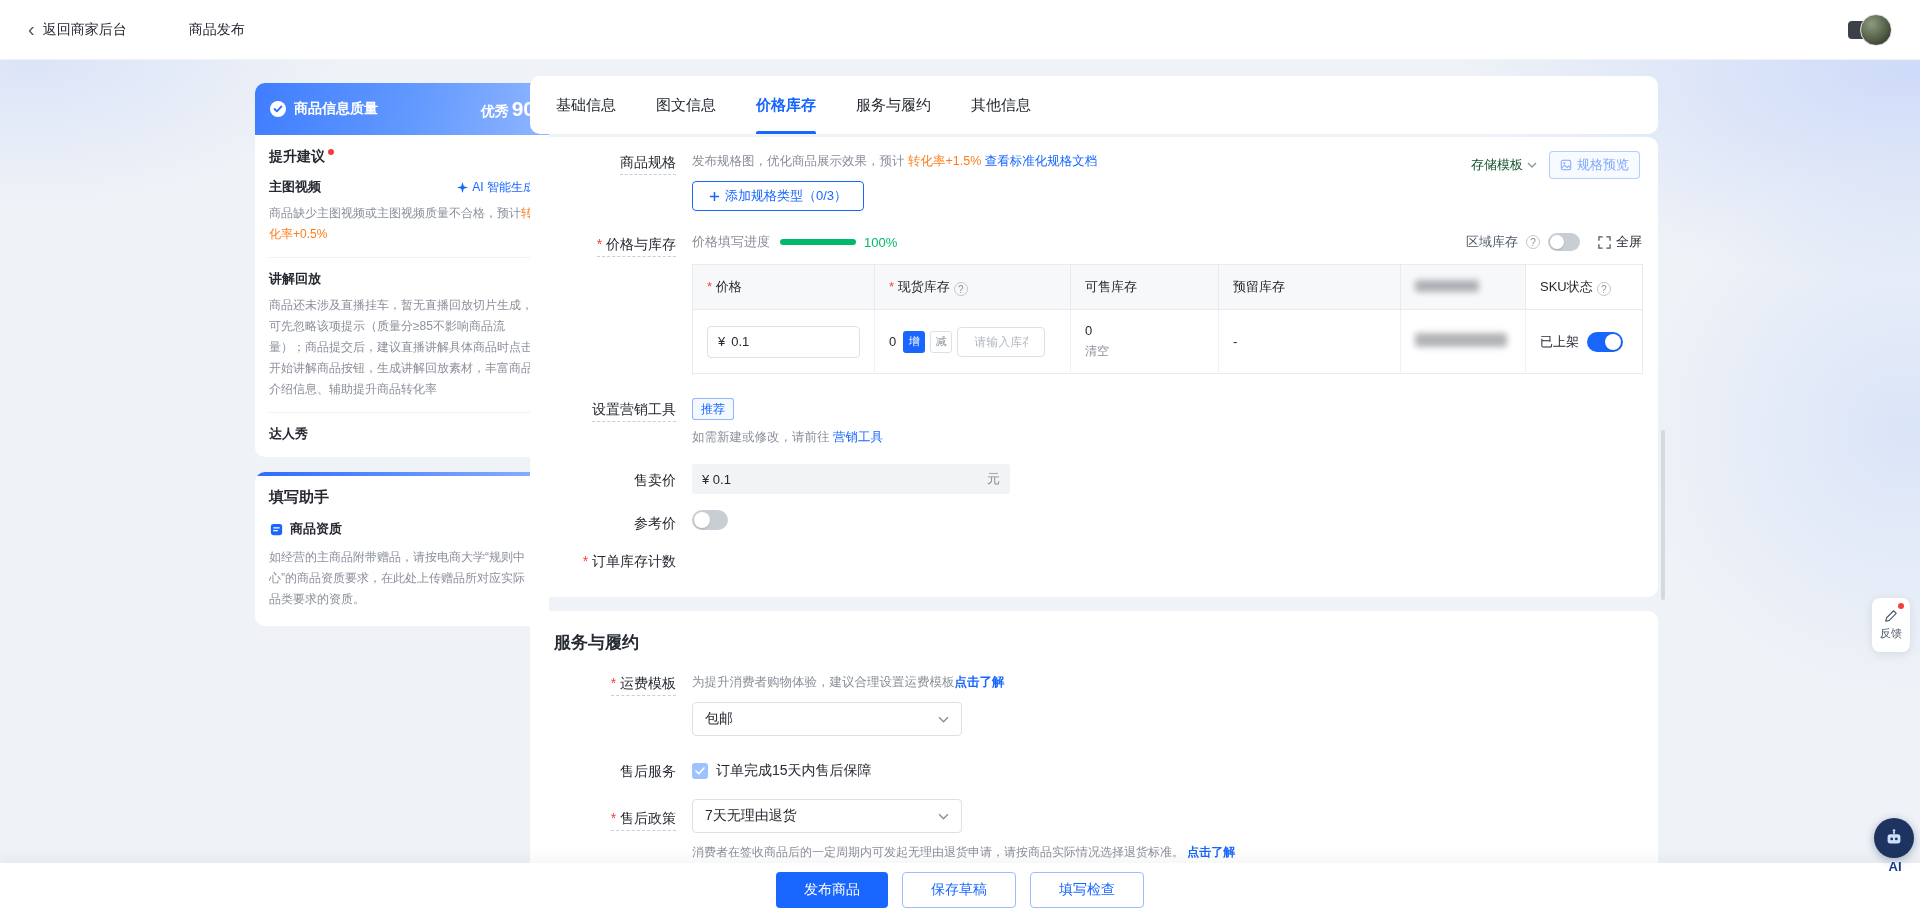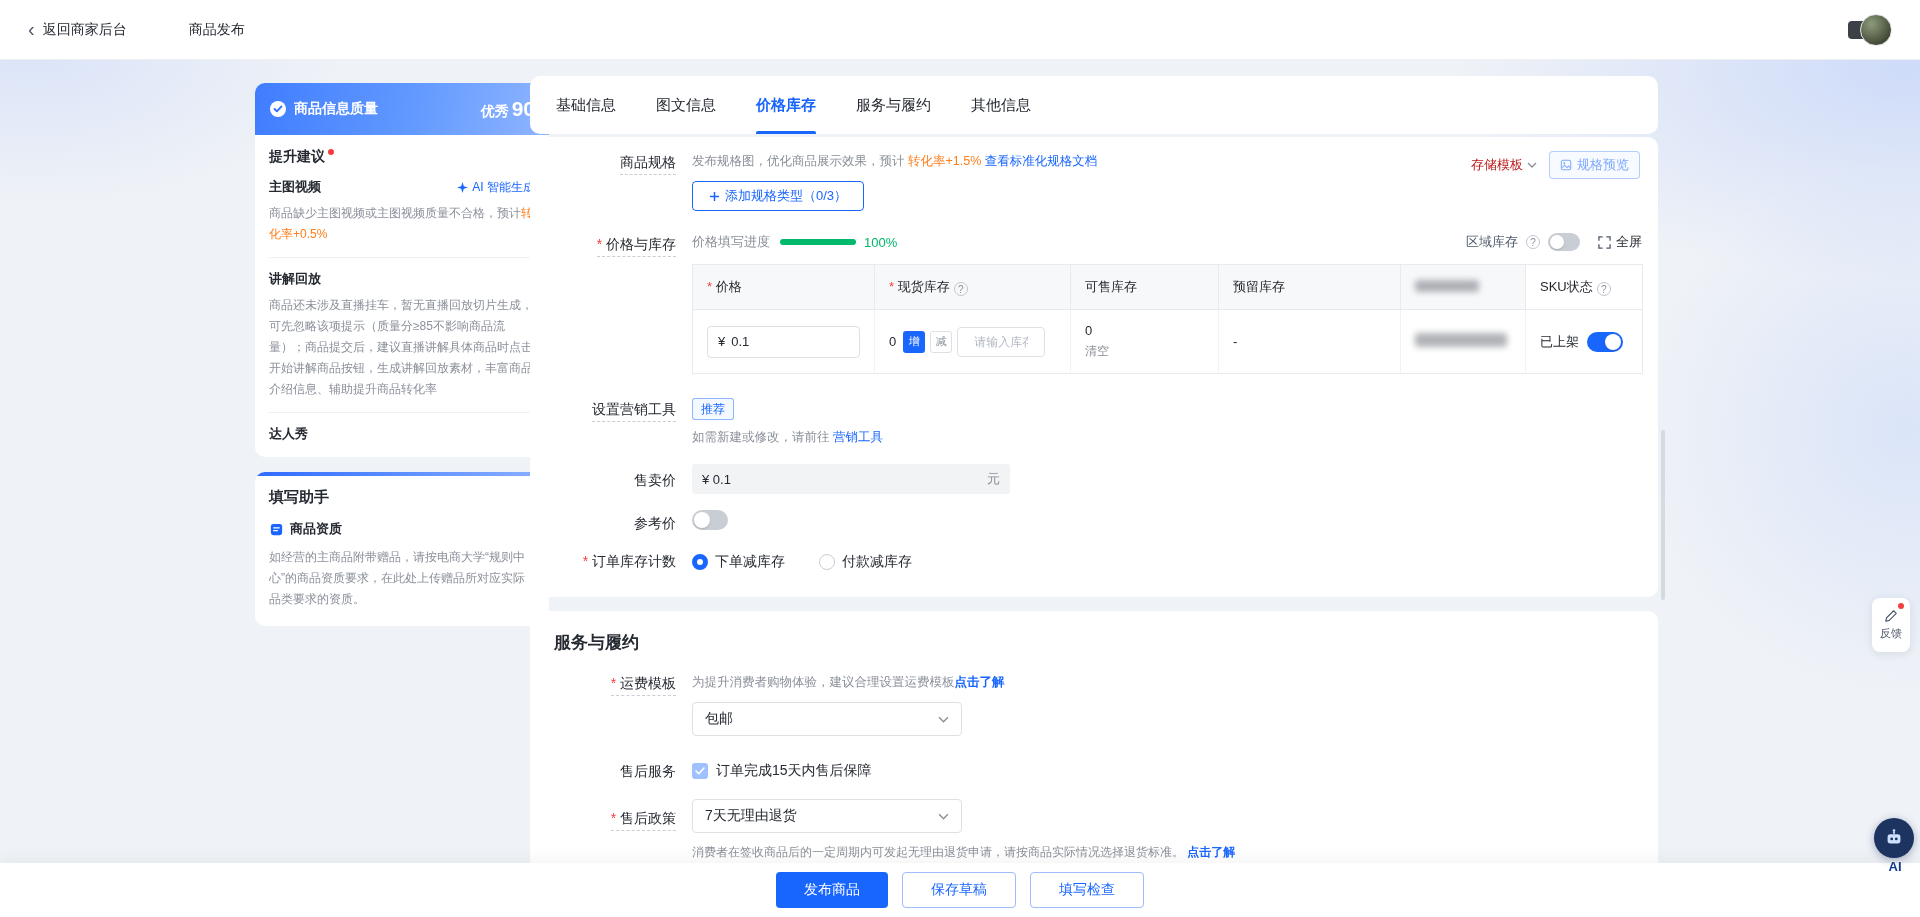--- a/index.html
+++ b/index.html
@@ -70,21 +70,21 @@
   .form-row { display:flex; align-items:flex-start; }
   .row-label { width:130px; flex:none; text-align:right; font-size:14px; color:#252931; line-height:20px; padding-top:1px; }
   .label-text { display:inline-block; }
   .label-text.dashed { border-bottom:1px dashed #c9cdd4; padding-bottom:2px; }
   .label-text.req::before { content:"* "; color:#f53f3f; }
   .row-control { flex:1; margin-left:16px; min-width:0; }
 
   .hint-line { font-size:12.5px; color:#8a8f99; line-height:20px; }
   .hint-line .link { color:#1966ff; cursor:pointer; }
   .spec-actions { position:absolute; right:18px; top:14px; display:flex; align-items:center; gap:12px; }
-  .text-btn { display:flex; align-items:center; gap:4px; font-size:13px; color:#b91c1c; cursor:pointer; }
+  .text-btn { display:flex; align-items:center; gap:4px; font-size:13px; color:#14532d; cursor:pointer; }
   .preview-btn { display:flex; align-items:center; gap:5px; font-size:13px; color:rgba(25,102,255,.55);
     border:1px solid rgba(25,102,255,.30); background:rgba(240,246,255,.5); border-radius:4px;
     height:28px; padding:0 10px; cursor:pointer; }
   .add-spec-btn { display:inline-flex; align-items:center; gap:5px; margin-top:10px; height:30px; padding:0 16px;
     border:1px solid #1966ff; border-radius:4px; color:#1966ff; font-size:13px; background:#fff; cursor:pointer; }
 
   .progress-line { display:flex; align-items:center; }
   .progress-label { font-size:13px; color:#8a8f99; margin-right:10px; }
   .progress-bar { width:76px; height:6px; border-radius:3px; background:#00b96b; margin-right:8px; }
   .progress-val { font-size:13px; color:#00b96b; }
@@ -418,30 +418,20 @@
       </div>
       <div class="row-control">
         <span class="toggle md off"><span class="knob"></span></span>
       </div>
     </div>
 
     <div class="form-row" style="margin-top:16px; align-items:flex-end;">
       <div class="row-label">
         <span class="label-text req">订单库存计数</span>
       </div>
-      <div class="row-control radio-group">
-        <span class="radio-item">
-          <span class="radio checked"></span>
-          <span>下单减库存</span>
-        </span>
-        <span class="radio-item">
-          <span class="radio unchecked"></span>
-          <span>付款减库存</span>
-        </span>
-      </div>
     </div>
   </section>
 
   <section class="service-card">
     <h2 class="service-title">服务与履约</h2>
 
     <div class="form-row">
       <div class="row-label">
         <span class="label-text dashed req">运费模板</span>
       </div>

